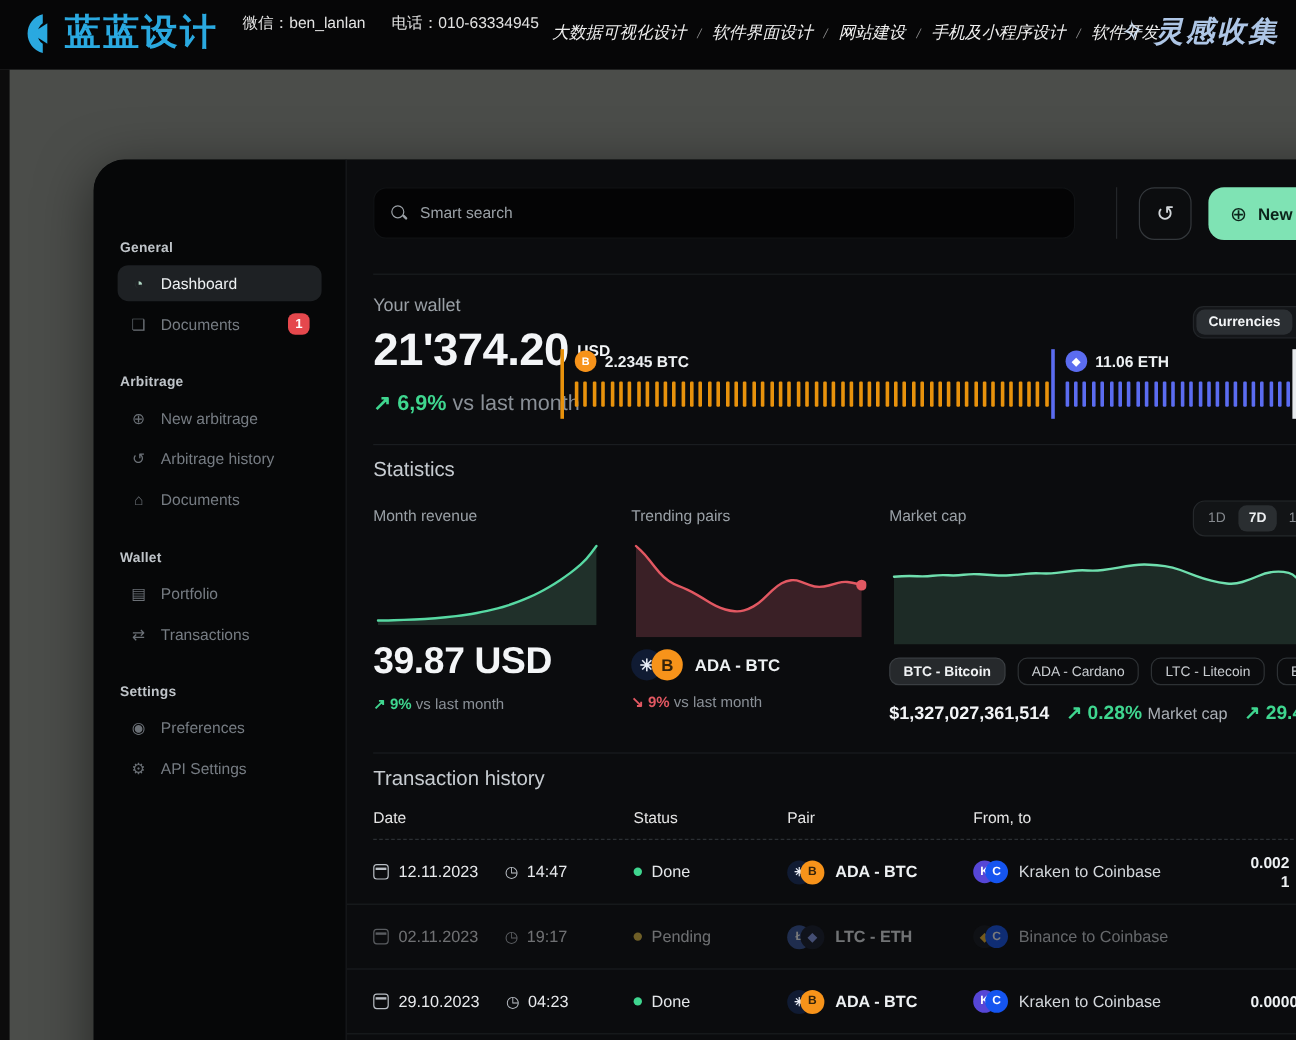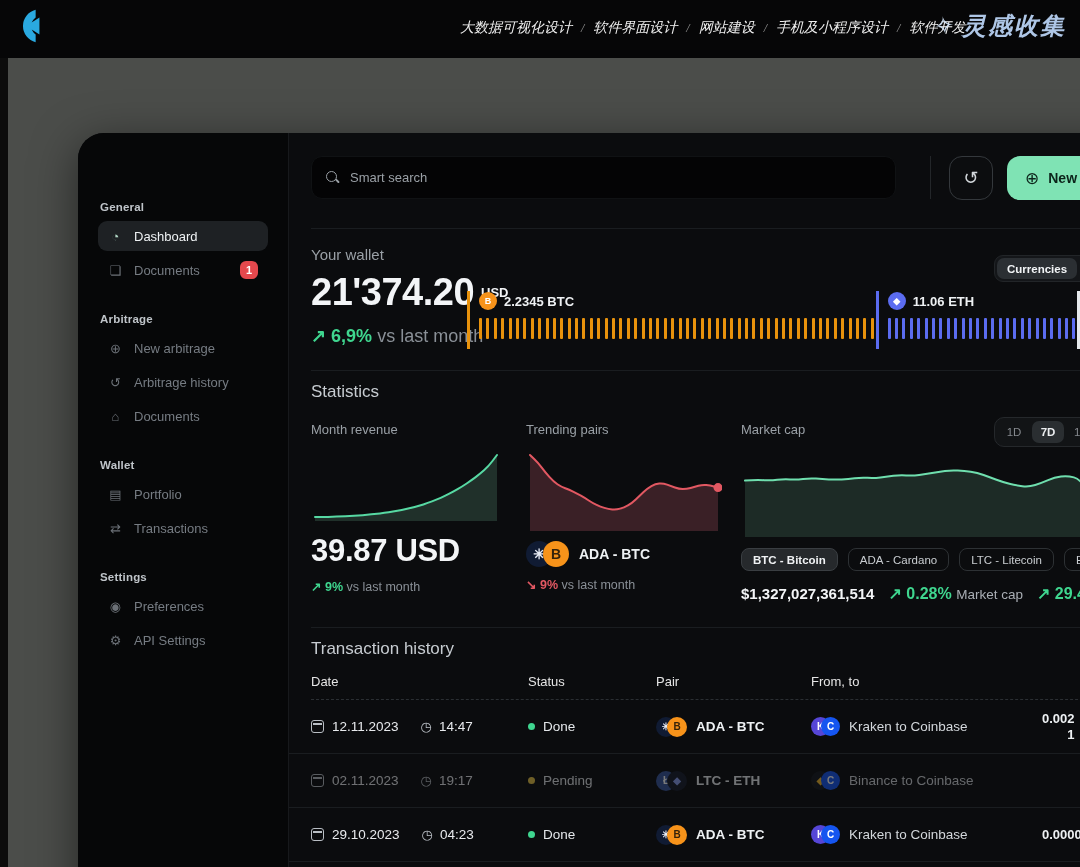--- a/index.html
+++ b/index.html
@@ -143,22 +143,27 @@
 </style>
 </head>
 <body>
 
 <div class="banner">
   <div class="b-logo">
     <svg width="38" height="38" viewBox="0 0 40 40">
       <path d="M27 3 A17.5 17.5 0 0 0 27 37 L27 29 A11 11 0 0 1 27 11 Z" fill="#2aa9e0"></path>
       <path d="M31 11 L17 20 L31 29 Z" fill="#2aa9e0"></path>
     </svg>
+    <span class="b-logo-text">蓝蓝设计</span>
   </div>
   <div class="b-info">
+    <div class="b-line2">
+      <span>微信：ben_lanlan</span><span class="gap"></span>
+      <span>电话：010-63334945</span>
+    </div>
   </div>
   <div class="b-menu" id="banner-menu"><span>大数据可视化设计</span><span class="sep">/</span><span>软件界面设计</span><span class="sep">/</span><span>网站建设</span><span class="sep">/</span><span>手机及小程序设计</span><span class="sep">/</span><span>软件开发</span></div>
   <div class="b-insp">
     <span class="b-insp-icon">✧</span>
     <span class="b-insp-text">灵感收集</span>
   </div>
 </div>
 <div class="edge-strip"></div>
 
 <div class="card">

